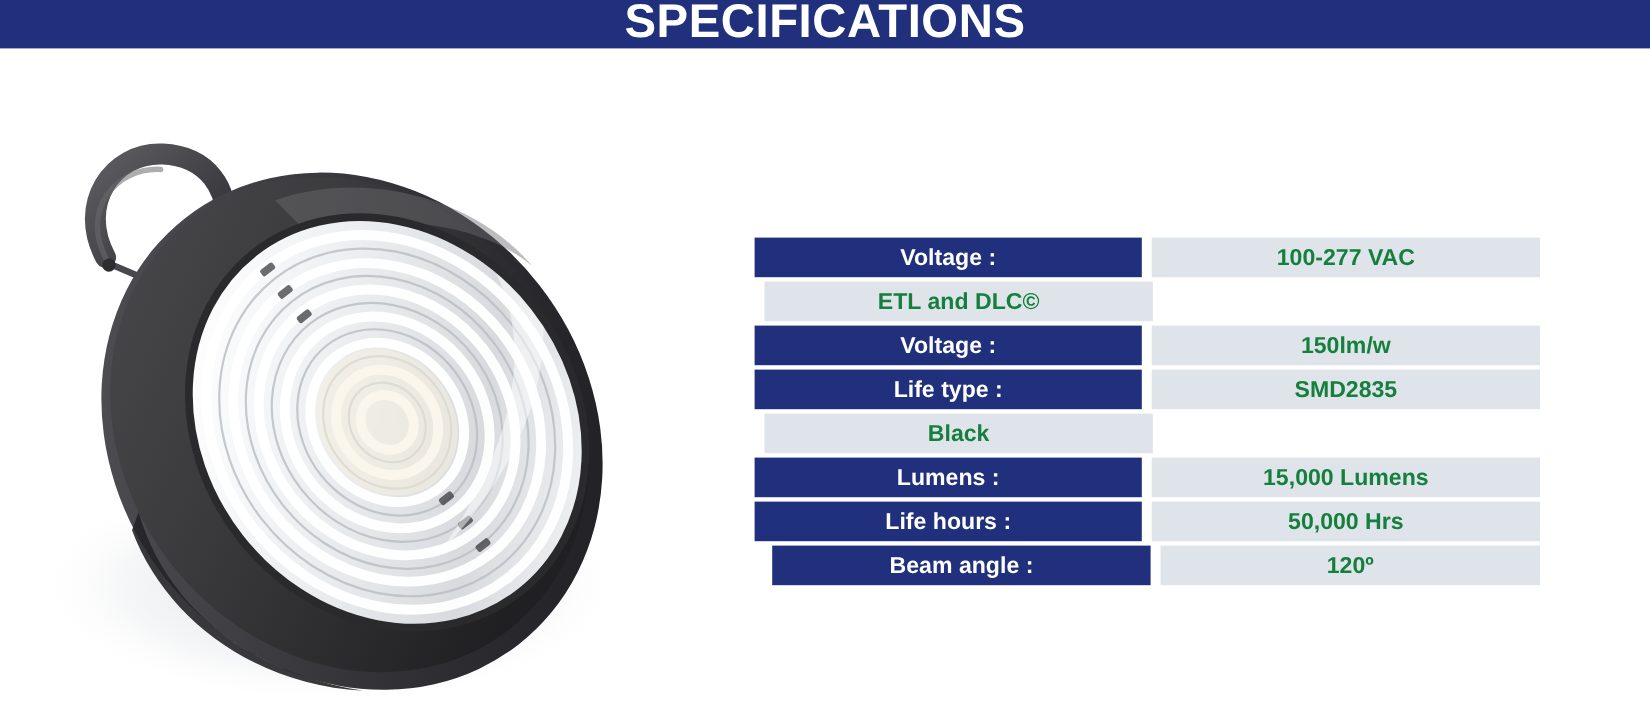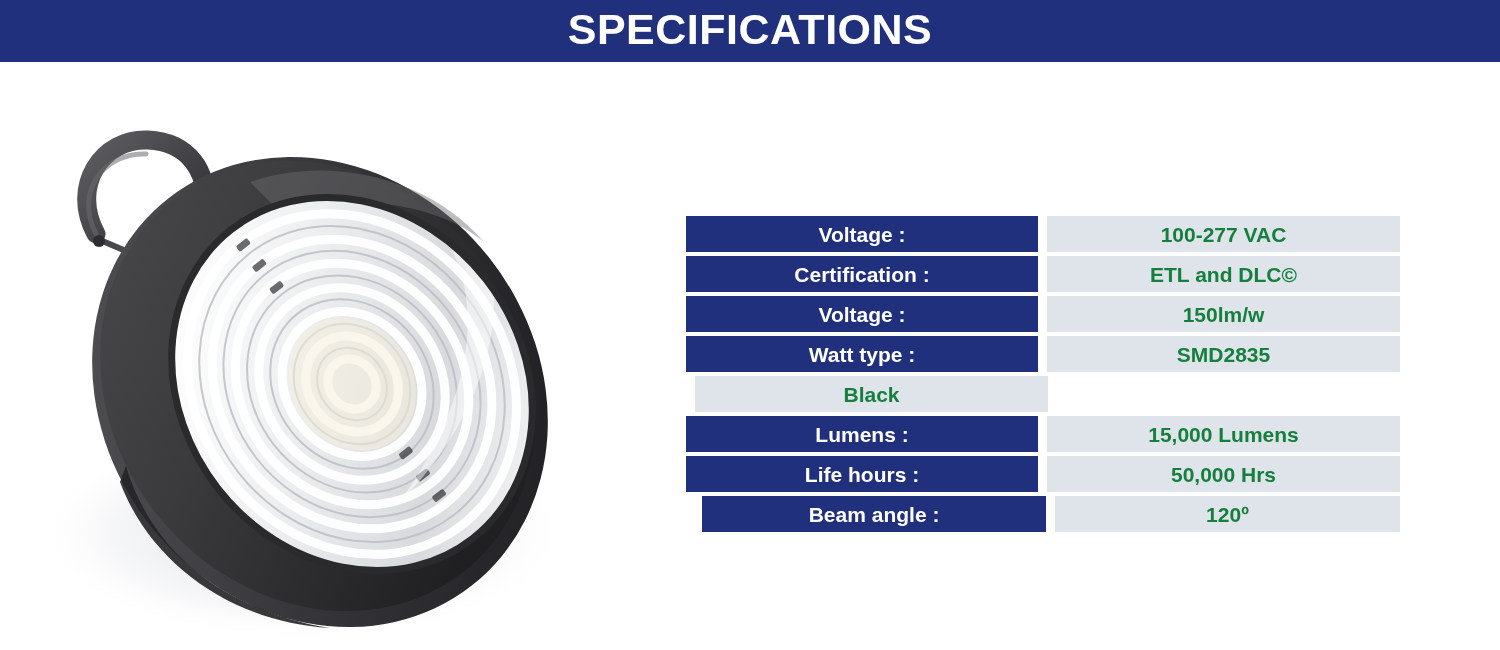--- a/index.html
+++ b/index.html
@@ -7,21 +7,21 @@
     width:1500px; height:650px;
     background:#ffffff;
     font-family:"Liberation Sans", sans-serif;
     overflow:hidden;
   }
   .page { position:relative; width:1500px; height:650px; background:#fff; }
 
   
   .header {
     position:absolute; left:0; top:0;
-    width:1500px; height:62px;
+    width:1500px; height:44px;
     background:#21307c;
     display:flex; align-items:center; justify-content:center;
   }
   .header-title {
     color:#ffffff;
     font-size:43px;
     font-weight:bold;
     letter-spacing:0.5px;
     line-height:1;
     padding-bottom:3px;
@@ -196,33 +196,32 @@
 
   <div class="spec-table">
 
     <div class="spec-row">
       <div class="spec-label">Voltage :</div>
       <div class="spec-gap"></div>
       <div class="spec-value">100-277 VAC</div>
     </div>
 
     <div class="spec-row">
-      <div class="spec-label">Certification :</div>
       <div class="spec-gap"></div>
       <div class="spec-value">ETL and DLC©</div>
     </div>
 
     <div class="spec-row">
       <div class="spec-label">Voltage :</div>
       <div class="spec-gap"></div>
       <div class="spec-value">150lm/w</div>
     </div>
 
     <div class="spec-row">
-      <div class="spec-label">Watt type :</div>
+      <div class="spec-label">Life type :</div>
       <div class="spec-gap"></div>
       <div class="spec-value">SMD2835</div>
     </div>
 
     <div class="spec-row">
       <div class="spec-gap"></div>
       <div class="spec-value">Black</div>
     </div>
 
     <div class="spec-row">

